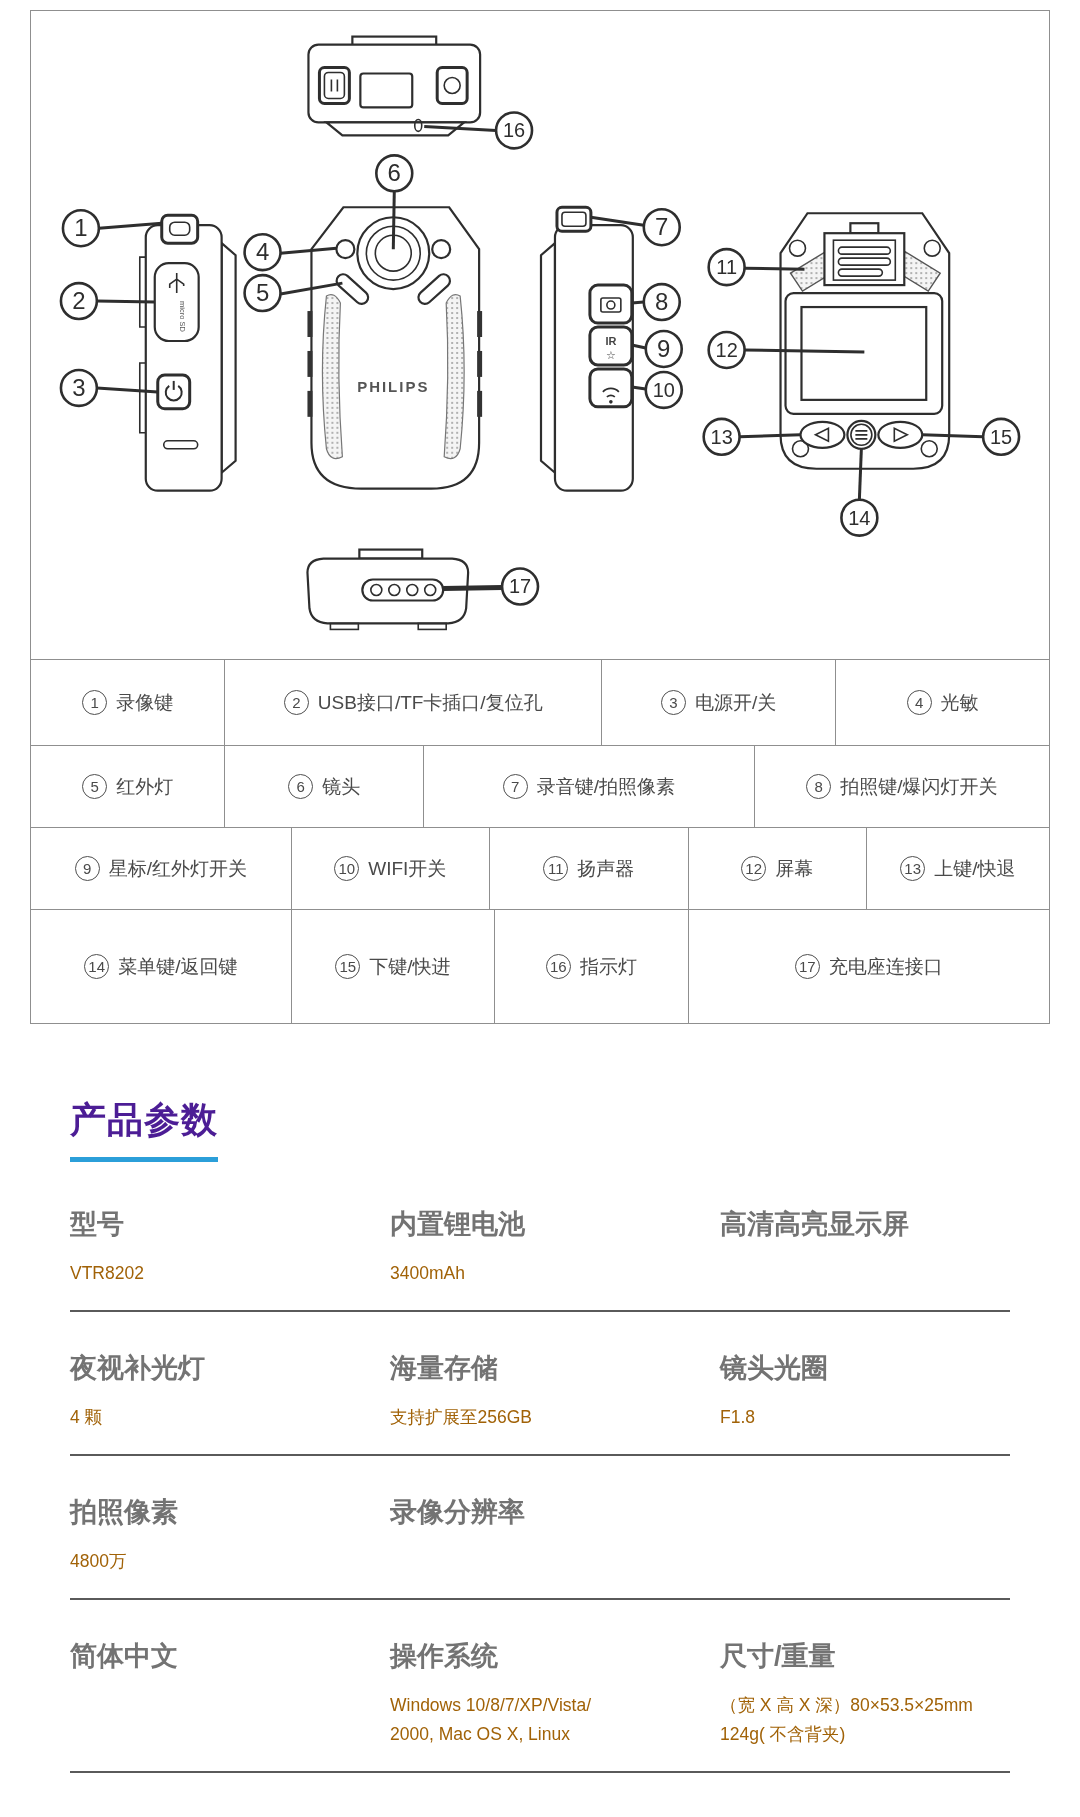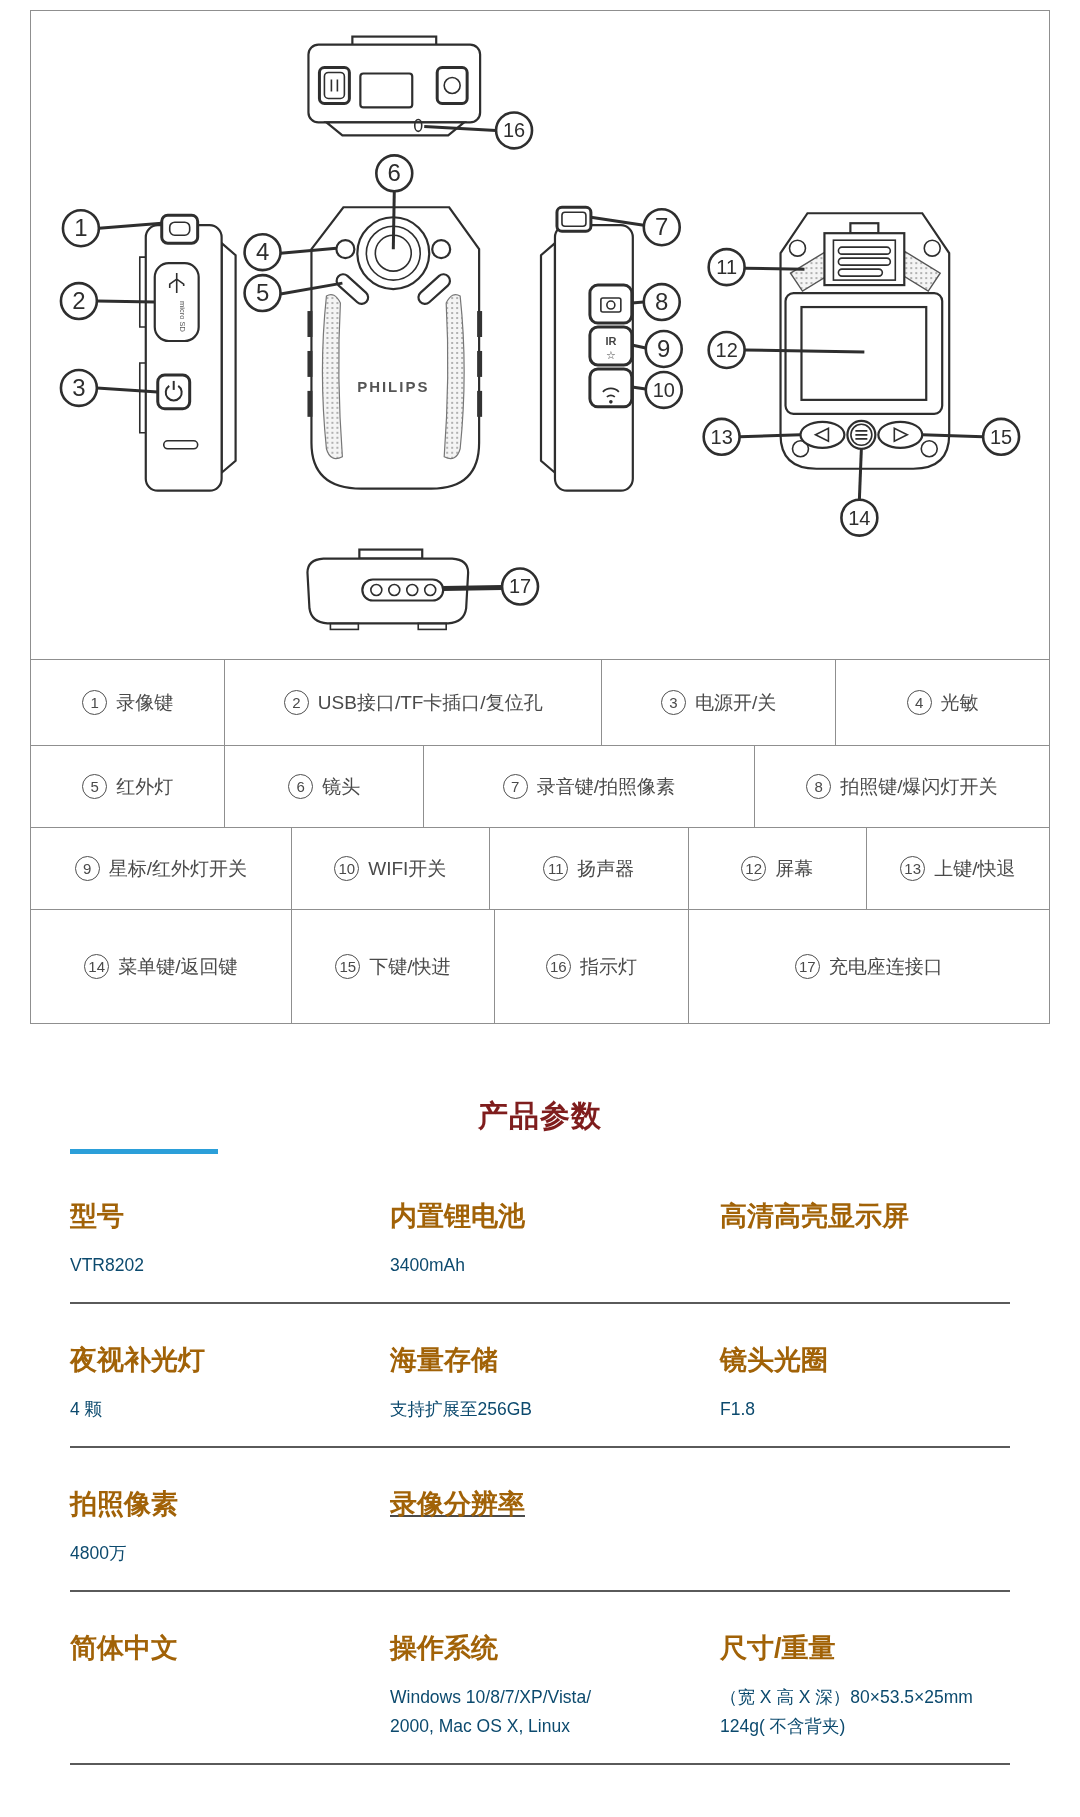--- a/index.html
+++ b/index.html
@@ -22,28 +22,28 @@
   
   .lrow { display:flex; border-top:1px solid #8f8f8f; }
   .lcell { display:flex; align-items:center; justify-content:center; font-size:19px; color:#4a4a4a; }
   .lcell + .lcell { border-left:1px solid #8f8f8f; }
   .lnum { width:25px; height:25px; border:1.5px solid #4f4f4f; border-radius:50%;
           display:inline-flex; align-items:center; justify-content:center;
           font-size:15px; margin-right:9px; flex:none; color:#4a4a4a; }
   .h86{height:86px}.h82{height:82px}.h114{height:114px}
   
   .specs { margin:72px 70px 0; }
-  .spec-title { font-size:30px; font-weight:bold; color:#7f1d1d; letter-spacing:1px;text-align:center; }
+  .spec-title { font-size:36px; font-weight:bold; color:#4c1d95; letter-spacing:1px; }
   .title-bar { width:148px; height:5px; background:#2B9FD9; margin-top:12px; }
   .spec-row { display:grid; grid-template-columns:320px 330px 1fr;
               padding:38px 0 22px; border-bottom:2px solid #5a5a5a; }
   .spec-row.first { padding-top:44px; }
-  .spec-name { font-size:27px; font-weight:bold; color:#a16207; margin-bottom:17px; }
-  .spec-value { font-size:17.5px; line-height:29px; color:#0c4a6e; white-space:pre-line; }
-  .span2 { grid-column:2 / 4;text-decoration:underline; }
+  .spec-name { font-size:27px; font-weight:bold; color:#737373; margin-bottom:17px; }
+  .spec-value { font-size:17.5px; line-height:29px; color:#a16207; white-space:pre-line; }
+  .span2 { grid-column:2 / 4; }
 </style>
 </head>
 <body>
 
 <div class="frame">
   <div class="diagram-wrap">
     <svg viewBox="0 0 1020 648" width="1018" height="648">
       <defs>
         <pattern id="dots" width="5" height="5" patternUnits="userSpaceOnUse">
           <rect width="5" height="5" fill="#f4f4f4"></rect>

